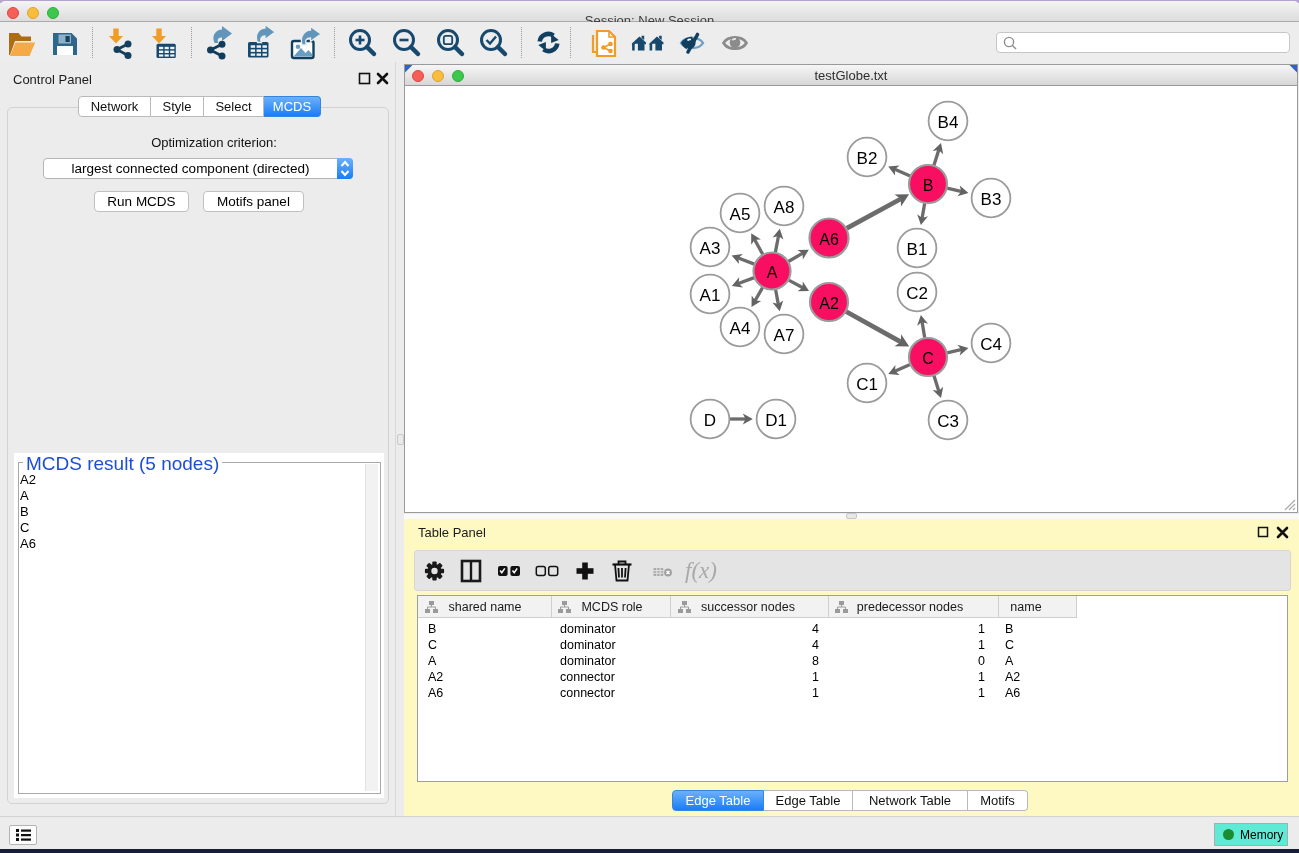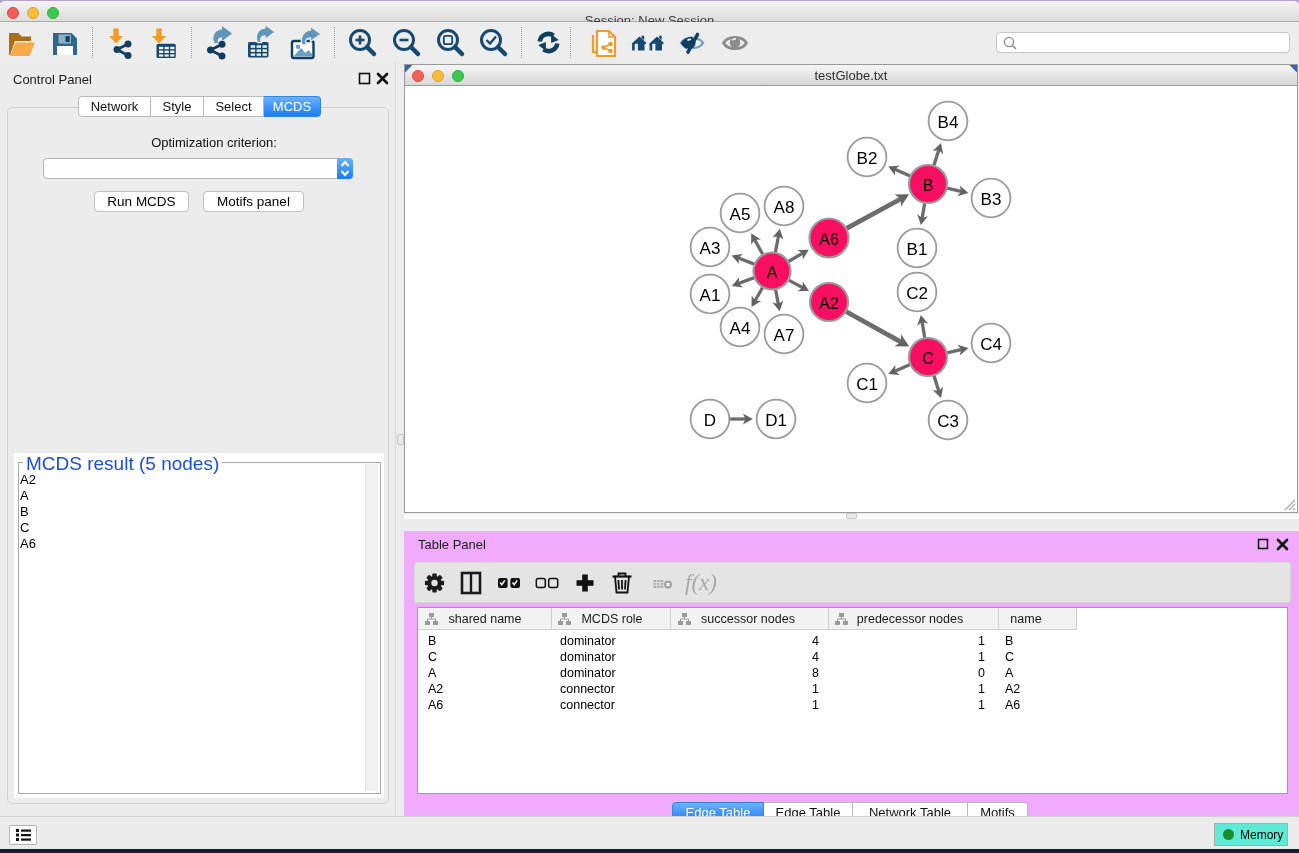--- a/index.html
+++ b/index.html
@@ -172,20 +172,21 @@
 
   <div class="seg" style="left:78px;top:34px;">
     <div style="width:73px;">Network</div>
     <div style="width:53px;">Style</div>
     <div style="width:60px;">Select</div>
     <div class="on" style="width:57px;">MCDS</div>
   </div>
   <div style="position:absolute;left:0;top:73px;width:428px;text-align:center;font-size:13px;color:#111;">Optimization criterion:</div>
 
   <div style="position:absolute;left:43px;top:96px;width:310px;height:21px;background:#fff;border:1px solid #b5b5b5;border-radius:4px;">
+    <div style="position:absolute;left:0;top:0;width:293px;text-align:center;font-size:13.5px;color:#000;padding-top:2px;">largest connected component (directed)</div>
     <div style="position:absolute;right:-1px;top:-1px;width:16px;height:21px;background:linear-gradient(#6cb1f9,#1a7cf8);border-radius:0 4px 4px 0;">
       <svg width="16" height="21" viewBox="0 0 16 21">
         <path d="M4.5 8 L8 4 L11.5 8" fill="none" stroke="#fff" stroke-width="2"></path>
         <path d="M4.5 13 L8 17 L11.5 13" fill="none" stroke="#fff" stroke-width="2"></path>
       </svg>
     </div>
   </div>
 
   <div style="position:absolute;left:94px;top:129px;width:95px;height:21px;background:#fff;border:1px solid #c0c0c0;border-radius:4px;text-align:center;font-size:13.5px;padding-top:2px;">Run MCDS</div>
   <div style="position:absolute;left:203px;top:129px;width:101px;height:21px;background:#fff;border:1px solid #c0c0c0;border-radius:4px;text-align:center;font-size:13.5px;padding-top:2px;">Motifs panel</div>
@@ -297,21 +298,21 @@
 <circle cx="371" cy="333" r="19.4" fill="#ffffff" stroke="#9b9b9b" stroke-width="1.8"></circle>
 <text x="371" y="333" font-size="17" fill="#000" text-anchor="middle" dominant-baseline="central" dy="1">D1</text>
   </svg>
   <svg style="position:absolute;right:1px;bottom:1px;" width="13" height="13" viewBox="0 0 13 13" stroke="#a9a9a9" stroke-width="1.2">
     <line x1="12" y1="2" x2="2" y2="12"></line>
       <line x1="12" y1="6" x2="6" y2="12"></line>
       <line x1="12" y1="10" x2="10" y2="12"></line>
   </svg>
 </div>
 
-<div class="abs" style="left:404px;top:519px;width:895px;height:297px;background:#f0abfc;margin-top:12px;">
+<div class="abs" style="left:404px;top:519px;width:895px;height:297px;background:#fef9c3;">
   <div style="position:absolute;left:14px;top:6px;font-size:13px;color:#1c1c1c;">Table Panel</div>
 
   <svg style="position:absolute;left:853px;top:7px;" width="34" height="13" viewBox="0 0 34 13">
     <rect x="1.5" y="1.5" width="9" height="9" fill="none" stroke="#111" stroke-width="1.5"></rect>
     <path d="M21 2 L30 11 M30 2 L21 11" stroke="#111" stroke-width="2.6" stroke-linecap="round"></path>
   </svg>
 
   <div style="position:absolute;left:10px;top:31px;width:877px;height:41px;background:#e4e4e4;border:1px solid #d6d6d6;border-radius:3px;"></div>
   <svg style="position:absolute;left:10px;top:31px;" width="320" height="41" viewBox="0 0 320 41">
 

